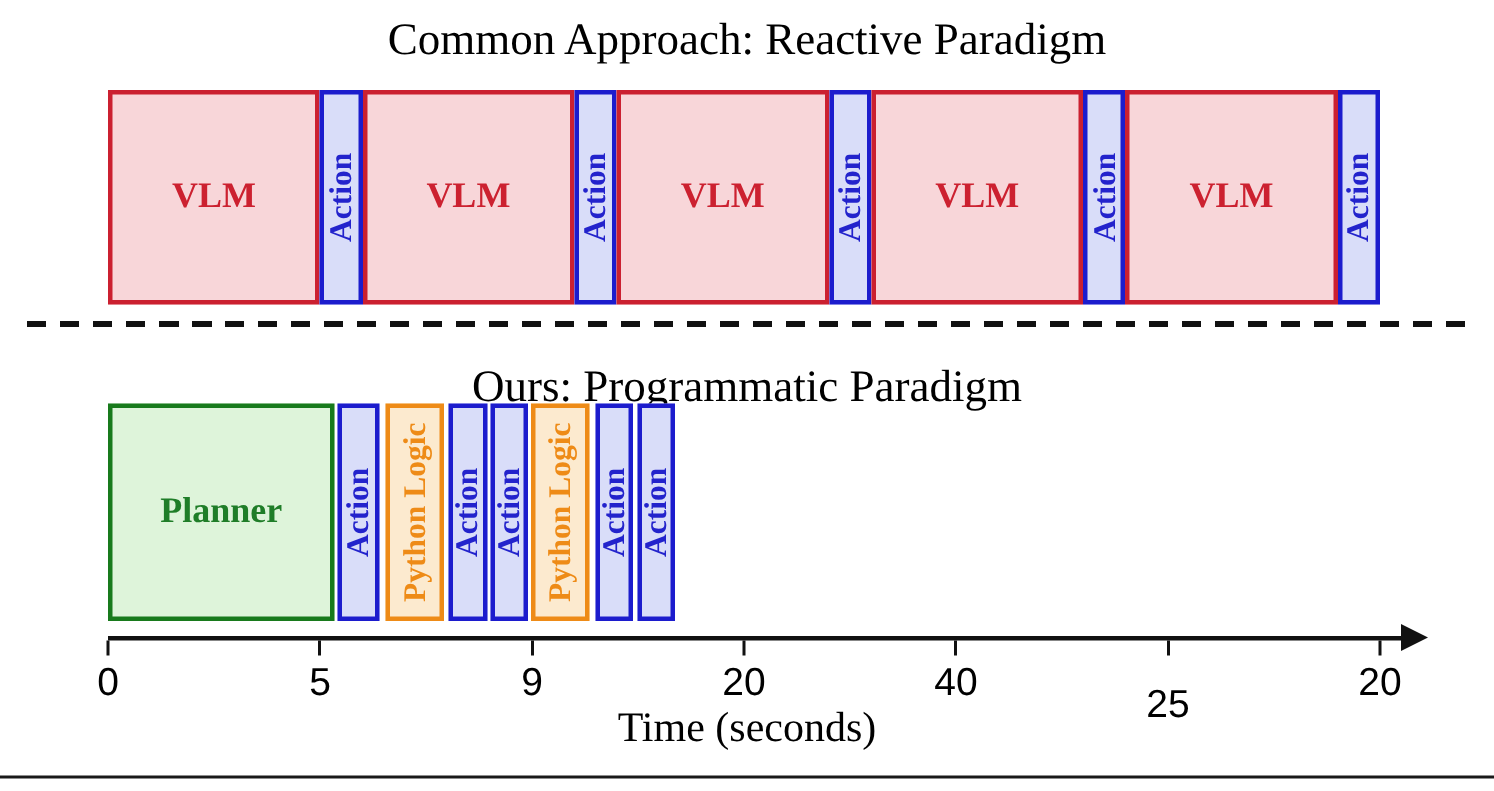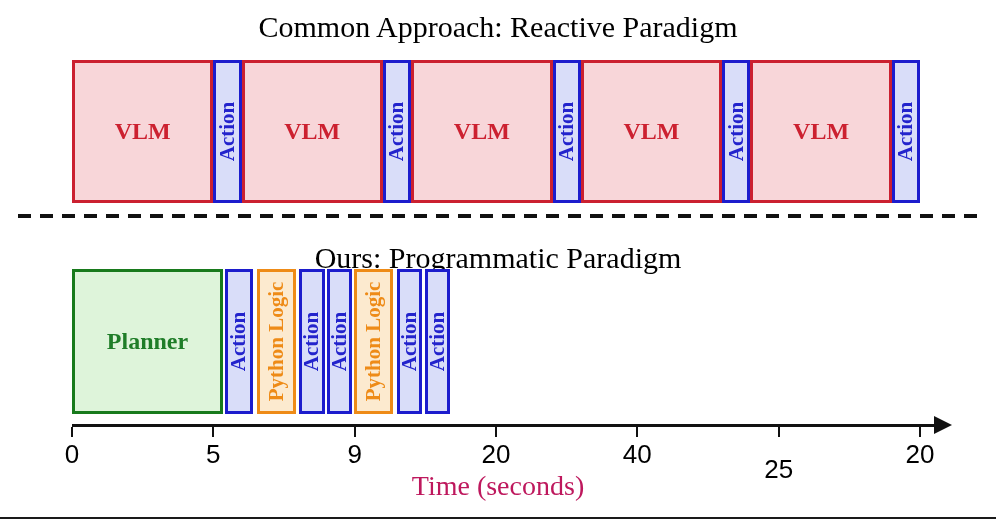--- a/index.html
+++ b/index.html
@@ -90,21 +90,21 @@
     font-size: 26px;
     color: #000000;
   }
   .axis-label {
     position: absolute;
     top: 470px;
     left: 0;
     width: 996px;
     text-align: center;
     font-size: 28px;
-    color: #be185d;
+    color: #000000;
     font-family: "Liberation Serif", "DejaVu Serif", serif;
   }
   .bottom-rule {
     position: absolute;
     top: 517px;
     left: 0;
     width: 996px;
     height: 2px;
     background: #1a1a1a;
   }

